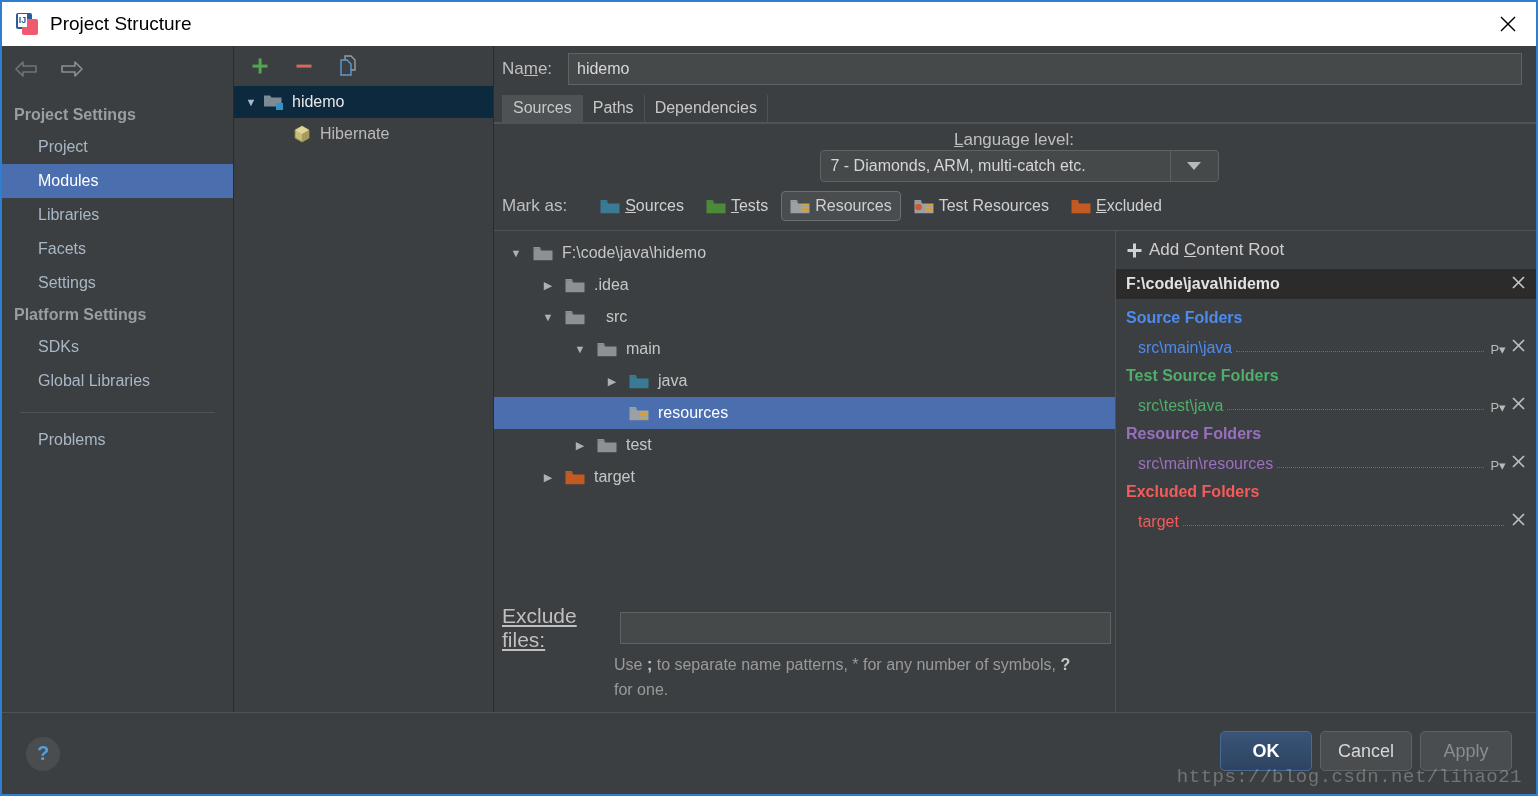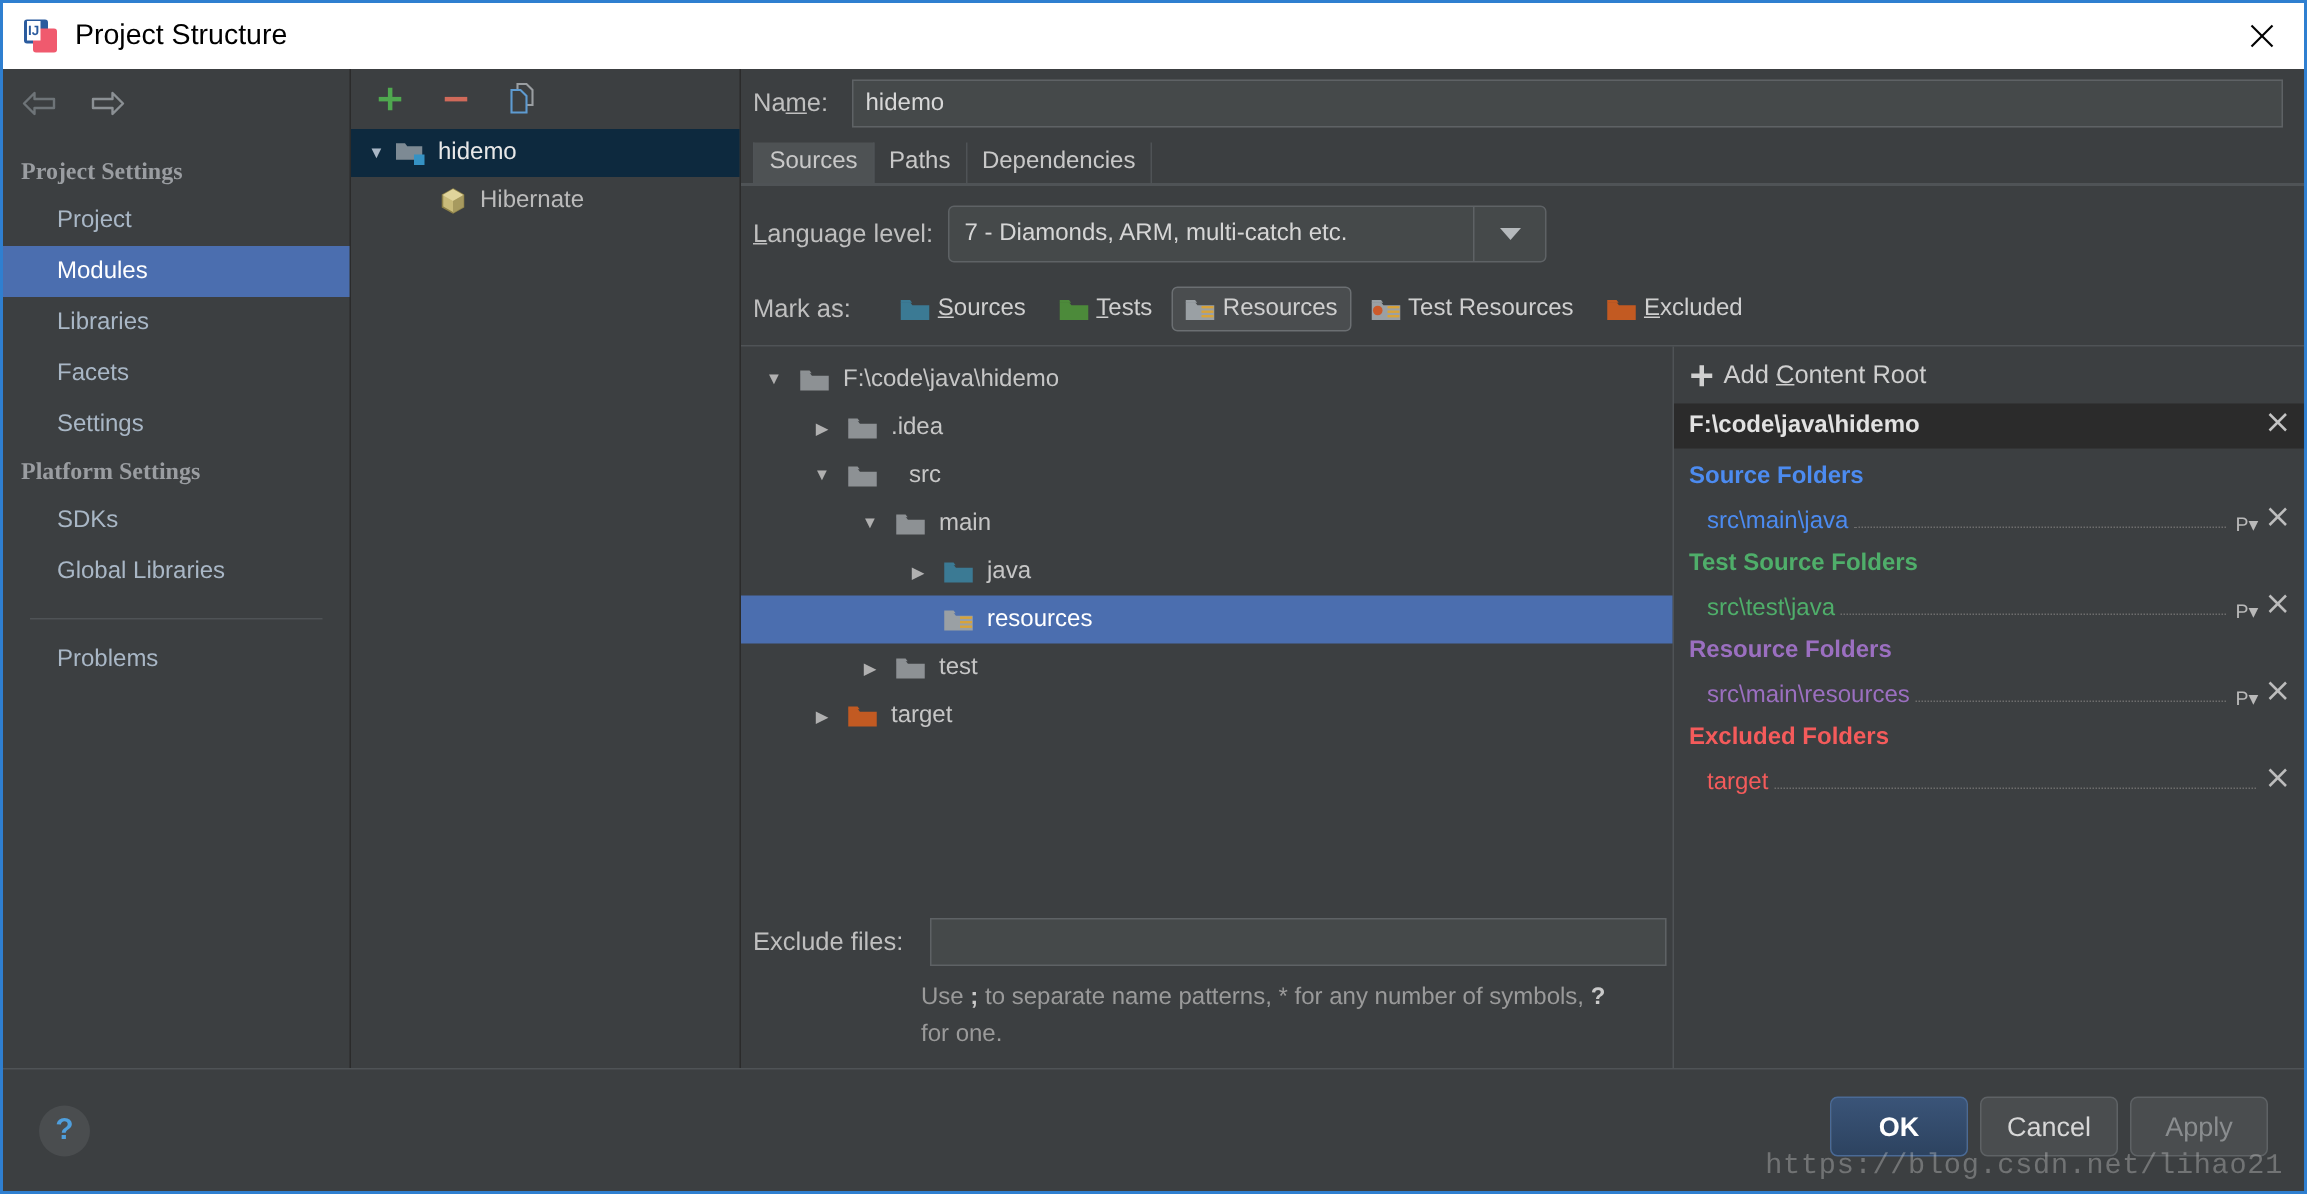--- a/index.html
+++ b/index.html
@@ -49,21 +49,20 @@
     background: #3c3f41;
     border-right: 1px solid #2b2b2b;
     display: flex; flex-direction: column;
   }
   .nav-row { height: 46px; display: flex; align-items: center; padding-left: 10px; gap: 14px; }
   .nav-arrow { width: 30px; height: 24px; display:flex; align-items:center; justify-content:center; }
   .sb-list { padding-top: 8px; }
   .sb-group {
     font-size: 16px; font-weight: bold; color: #9a9da1;
     padding: 6px 0 6px 12px;
-    font-family: Liberation Serif, serif;
   }
   .sb-item {
     font-size: 16px; color: #a9b7c6;
     height: 34px; line-height: 34px;
     padding-left: 36px;
     cursor: default;
     white-space: nowrap;
   }
   .sb-item.selected { background: #4b6eaf; color: #ffffff; }
   .sb-sep { height:1px; background:#4f5356; margin: 14px 18px 10px 18px; }
@@ -105,21 +104,21 @@
   .tab {
     font-size: 16px; color: #c8c8c8;
     padding: 4px 10px 5px 10px;
     border-right: 1px solid #4f5356;
     cursor: default;
   }
   .tab:first-child { border-left: 1px solid #4f5356; }
   .tab.active { background: #4e5254; }
   .tabs-underline { height: 2px; background: #4f5356; margin-bottom: 6px; }
 
-  .lang-row { display:flex; align-items:center; height: 52px; padding-left: 8px; }
+  .lang-row { display:flex; align-items:center; height: 52px; padding-left: 8px; flex-direction: column; }
   .lang-label { font-size: 17px; color:#bfbfbf; margin-right: 10px; }
   .lang-combo {
     width: 399px; height: 38px;
     background: #45494a; border: 1px solid #5e6265; border-radius: 4px;
     display: flex; align-items: center; cursor: default;
   }
   .lang-value { flex: 1 1 auto; font-size: 16px; color: #d6d6d6; padding-left: 10px; }
   .lang-arrow { width: 48px; height: 100%; border-left: 1px solid #5e6265; display:flex; align-items:center; justify-content:center; }
 
   .markas-row { display:flex; align-items:center; height: 48px; padding-left: 8px; gap: 4px; }
@@ -143,21 +142,21 @@
     height: 32px; display:flex; align-items:center;
     font-size:16px; color:#c6c6c6; cursor: default;
   }
   .ft-row.selected { background:#4b6eaf; color:#ffffff; }
   .ft-arrow { width: 28px; text-align:center; font-size:11px; color:#b0b0b0; }
   .ft-arrow.empty { color: transparent; }
   .ft-icon { width: 26px; display:flex; align-items:center; justify-content:center; }
 
   .tree-spacer { flex: 1 1 auto; }
   .exclude-row { display:flex; align-items:center; padding: 0 0 0 8px; height: 44px; }
-  .exclude-label { font-size:17px; color:#bfbfbf; width: 118px; }
+  .exclude-label { font-size:21px; color:#bfbfbf; width: 118px; text-decoration: underline; }
   .exclude-input {
     width: 491px; height: 32px;
     background:#45494a; border:1px solid #5e6265;
     color:#d8d8d8; font-size:16px; padding: 0 8px; outline:none;
     font-family:"Liberation Sans", sans-serif;
   }
   .exclude-hint {
     font-size:16px; color:#9a9a9a; line-height: 25px;
     padding: 2px 0 10px 120px; max-width: 590px;
   }

